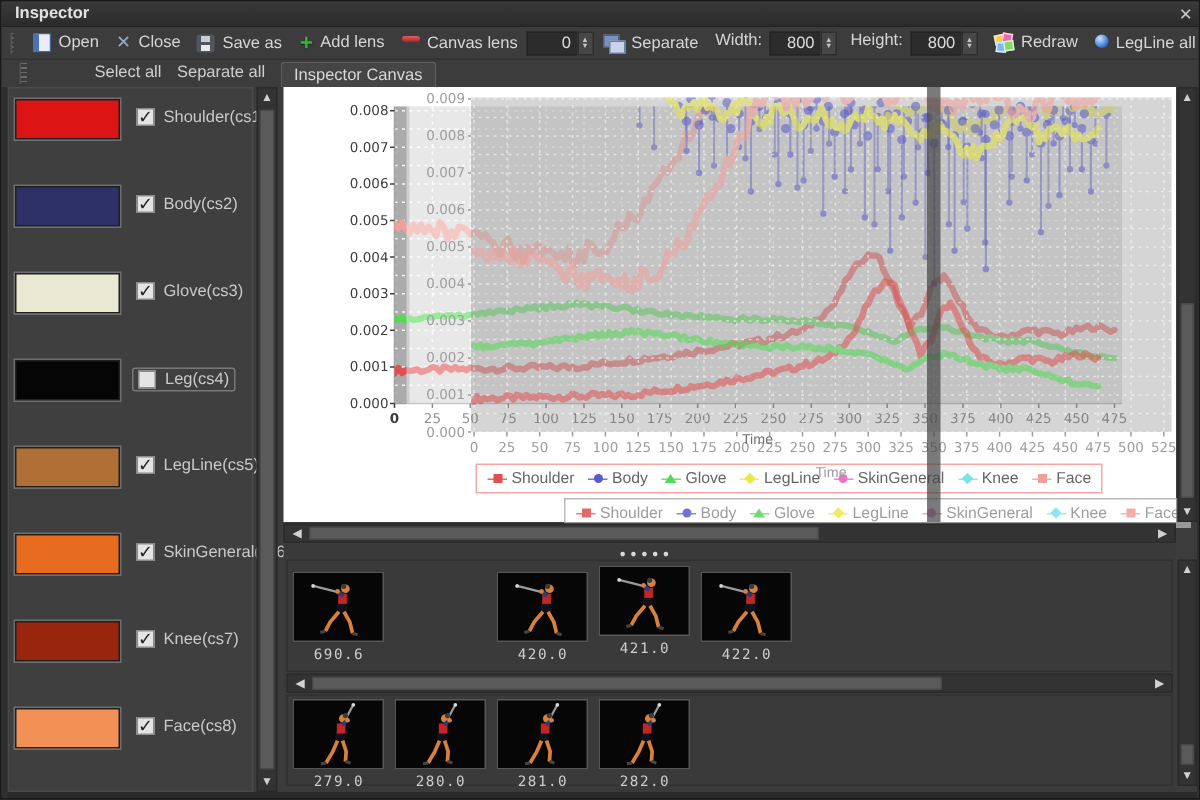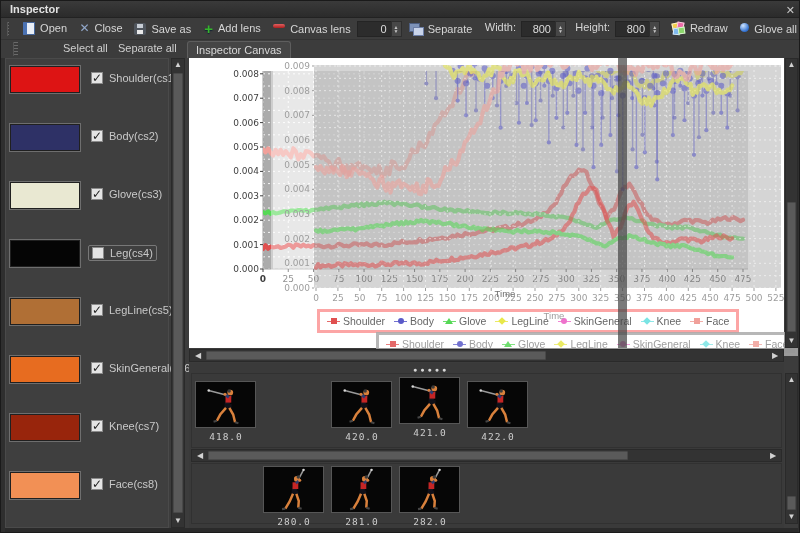--- a/index.html
+++ b/index.html
@@ -58,21 +58,21 @@
   .checkbox{width:12px;height:12px;background:#e4e4e4;border:1px solid #8a8a8a;color:#222;
             font-size:12px;line-height:10px;text-align:center;font-weight:bold;}
   .sb-label{color:#c9c9c9;font-size:11px;white-space:nowrap;}
   
   .sbar{background:#333;border:1px solid #2a2a2a;}
   .sbar .thumb{position:absolute;background:#5a5a5a;border:1px solid #494949;border-radius:1px;}
   .sbar .ar{position:absolute;color:#d2d2d2;font-size:8px;line-height:8px;text-align:center;width:100%;}
   .hbar .ar{width:12px;height:100%;line-height:12px;}
   
   #canvas{left:188px;top:57px;width:595px;height:290px;background:#fff;}
-  .legend{position:absolute;background:#fff;border:3px solid #fca5a5;display:flex;align-items:center;
+  .legend{position:absolute;background:#fff;border:1px solid #fca5a5;display:flex;align-items:center;
           gap:9px;padding:3px 7px;font-size:10.5px;color:#666;white-space:nowrap;}
   .legend.front{background:rgba(255,255,255,.55);border-color:#ababab;color:#8d8d8d;opacity:.85;}
   .lg-item{display:flex;align-items:center;gap:3px;}
   .mk{display:inline-block;width:13px;height:9px;position:relative;}
   .mk i{position:absolute;left:0;top:4px;width:13px;height:1.5px;opacity:.85;}
   .mk b{position:absolute;left:3.5px;top:1.5px;width:6px;height:6px;}
   .mk.circle b{border-radius:50%;}
   .mk.triangle b{width:0;height:0;background:none!important;border-left:4px solid transparent;
                  border-right:4px solid transparent;border-bottom:6px solid;left:2.5px;}
   .mk.diamond b{transform:rotate(45deg) scale(.9);}
@@ -159,21 +159,21 @@
           <i></i>
           <i></i>
           <i></i>
           <i></i>
         </span>
       <span>Redraw</span>
       </span>
     <span style="width:14px"></span>
     <span class="tb-btn">
       <span class="ic ic-ball"></span>
-      <span>Glove all</span>
+      <span>LegLine all</span>
       </span>
   </div>
 
   <div id="bar2" class="abs">
     <span class="grip"></span>
     <span class="linkish" style="left:62px">Select all</span>
     <span class="linkish" style="left:117px">Separate all</span>
     <span id="tab" class="abs">Inspector Canvas</span>
   </div>
 
@@ -880,21 +880,21 @@
     <span class="ar" style="right:2px;left:auto">▶</span>
   </div>
 
   <div id="films" class="abs">
     <span class="dots" style="left:224px;top:3px">●●●●●</span>
     <div class="filmrow" id="filmrow-0" style="top:10px;height:75px">
         <div class="cell" style="left:3px;top:7px">
           <svg viewBox="0 0 61 47">
             <use href="#poseA"></use>
           </svg>
-          <div class="frame">418.0</div>
+          <div class="frame">690.6</div>
         </div>
         <div class="cell" style="left:139px;top:7px">
           <svg viewBox="0 0 61 47">
             <use href="#poseA"></use>
           </svg>
           <div class="frame">420.0</div>
         </div>
         <div class="cell" style="left:207px;top:3px">
           <svg viewBox="0 0 61 47">
             <use href="#poseA"></use>
@@ -907,20 +907,26 @@
           </svg>
           <div class="frame">422.0</div>
         </div>
       </div>
     <div class="abs sbar hbar" style="left:2px;top:86px;width:591px;height:13px">
       <span class="ar" style="left:2px">◀</span>
       <span class="thumb" style="left:16px;top:1px;width:420px;height:9px"></span>
       <span class="ar" style="right:2px;left:auto">▶</span>
     </div>
     <div class="filmrow" id="filmrow-1" style="top:100px;height:61px">
+        <div class="cell" style="left:3px;top:2px">
+          <svg viewBox="0 0 61 47">
+            <use href="#poseB"></use>
+          </svg>
+          <div class="frame">279.0</div>
+        </div>
         <div class="cell" style="left:71px;top:2px">
           <svg viewBox="0 0 61 47">
             <use href="#poseB"></use>
           </svg>
           <div class="frame">280.0</div>
         </div>
         <div class="cell" style="left:139px;top:2px">
           <svg viewBox="0 0 61 47">
             <use href="#poseB"></use>
           </svg>

